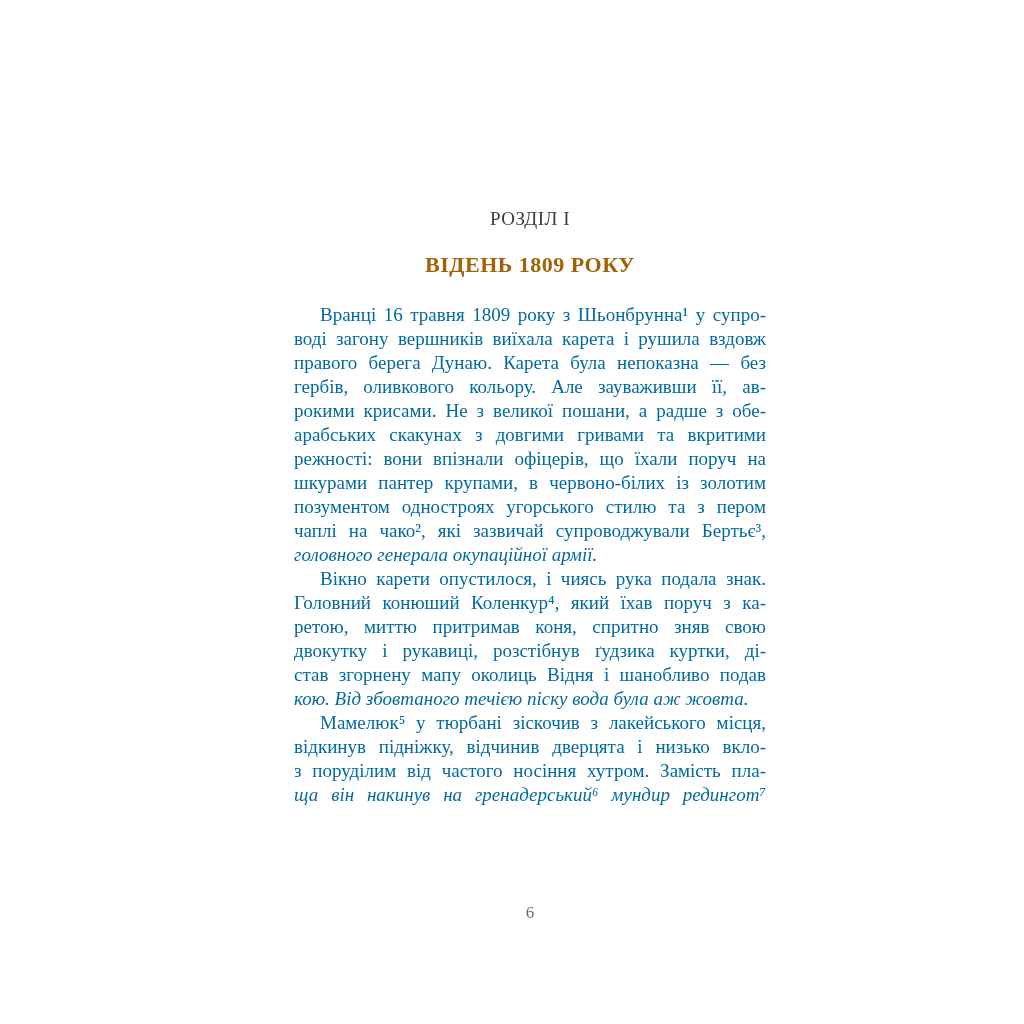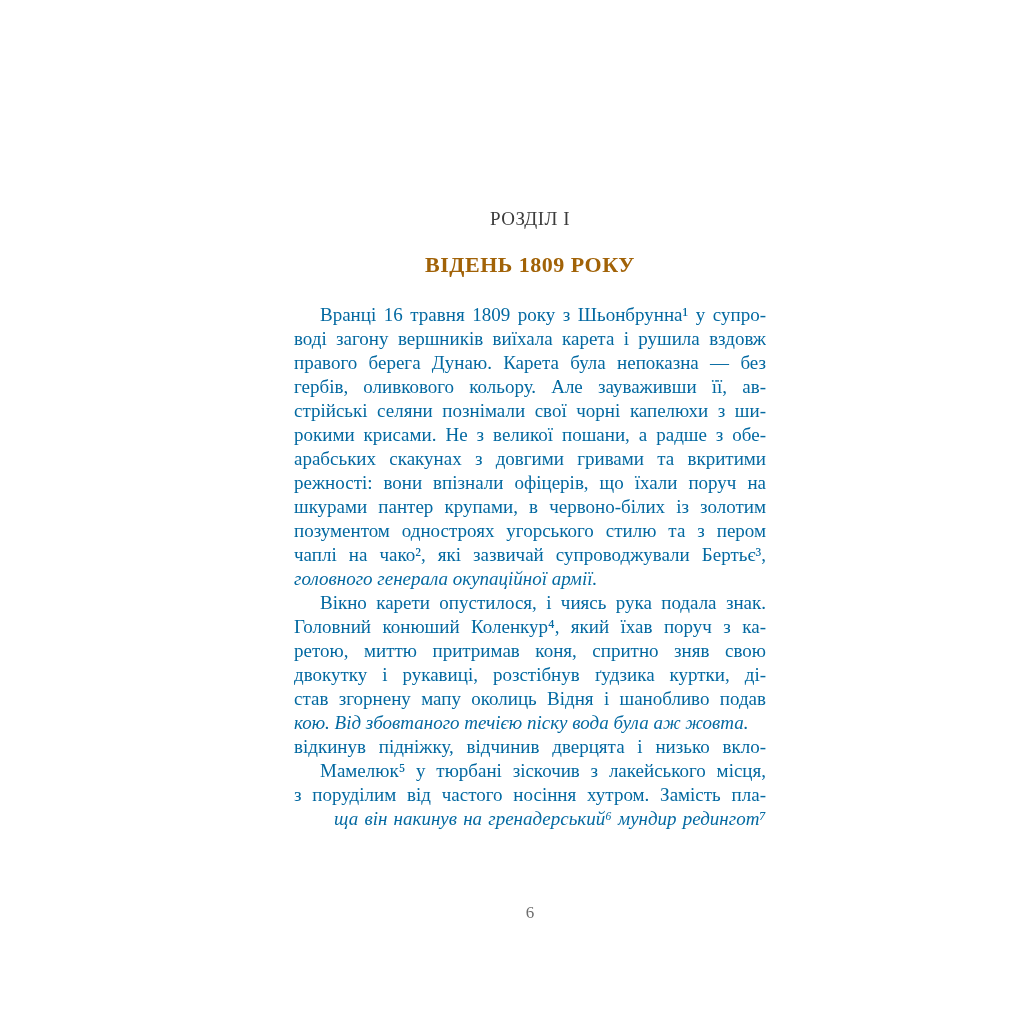--- a/index.html
+++ b/index.html
@@ -70,21 +70,20 @@
   }
   .line.first {
     text-indent: 26px;
   }
   .line.last {
     text-align-last: left;
     font-style: italic;
   }
   .line.last.full {
     text-align-last: justify;
-    margin-left: 40px;
   }
   .page-number {
     position: absolute;
     top: 903px;
     left: 0;
     width: 100%;
     text-align: center;
     font-size: 17px;
     color: #6e6e6e;
   }
@@ -94,37 +93,36 @@
 
 <div class="book-page">
   <div class="content">
     <div class="chapter-label">РОЗДІЛ I</div>
     <h1 class="chapter-title">ВІДЕНЬ 1809 РОКУ</h1>
     <div class="body-text" id="body-text">
         <div class="line first">Вранці 16 травня 1809 року з Шьонбрунна¹ у супро-</div>
         <div class="line">воді загону вершників виїхала карета і рушила вздовж</div>
         <div class="line">правого берега Дунаю. Карета була непоказна — без</div>
         <div class="line">гербів, оливкового кольору. Але зауваживши її, ав-</div>
-        <div class="line">стрійські селяни познімали свої чорні капелюхи з ши-</div>
         <div class="line">рокими крисами. Не з великої пошани, а радше з обе-</div>
         <div class="line">арабських скакунах з довгими гривами та вкритими</div>
         <div class="line">режності: вони впізнали офіцерів, що їхали поруч на</div>
         <div class="line">шкурами пантер крупами, в червоно-білих із золотим</div>
         <div class="line">позументом одностроях угорського стилю та з пером</div>
         <div class="line">чаплі на чако², які зазвичай супроводжували Бертьє³,</div>
         <div class="line last">головного генерала окупаційної армії.</div>
         <div class="paragraph"></div>
         <div class="line first">Вікно карети опустилося, і чиясь рука подала знак.</div>
         <div class="line">Головний конюший Коленкур⁴, який їхав поруч з ка-</div>
         <div class="line">ретою, миттю притримав коня, спритно зняв свою</div>
         <div class="line">двокутку і рукавиці, розстібнув ґудзика куртки, ді-</div>
         <div class="line">став згорнену мапу околиць Відня і шанобливо подав</div>
         <div class="line last">кою. Від збовтаного течією піску вода була аж жовта.</div>
         <div class="paragraph"></div>
+        <div class="line first">Мамелюк⁵ у тюрбані зіскочив з лакейського місця,</div>
         <div class="line">відкинув підніжку, відчинив дверцята і низько вкло-</div>
-        <div class="line first">Мамелюк⁵ у тюрбані зіскочив з лакейського місця,</div>
         <div class="line">з поруділим від частого носіння хутром. Замість пла-</div>
         <div class="line last full">ща він накинув на гренадерський⁶ мундир редингот⁷</div>
         <div class="paragraph"></div>
       </div>
     <div class="page-number">6</div>
   </div>
 </div>
 
 </body></html>

